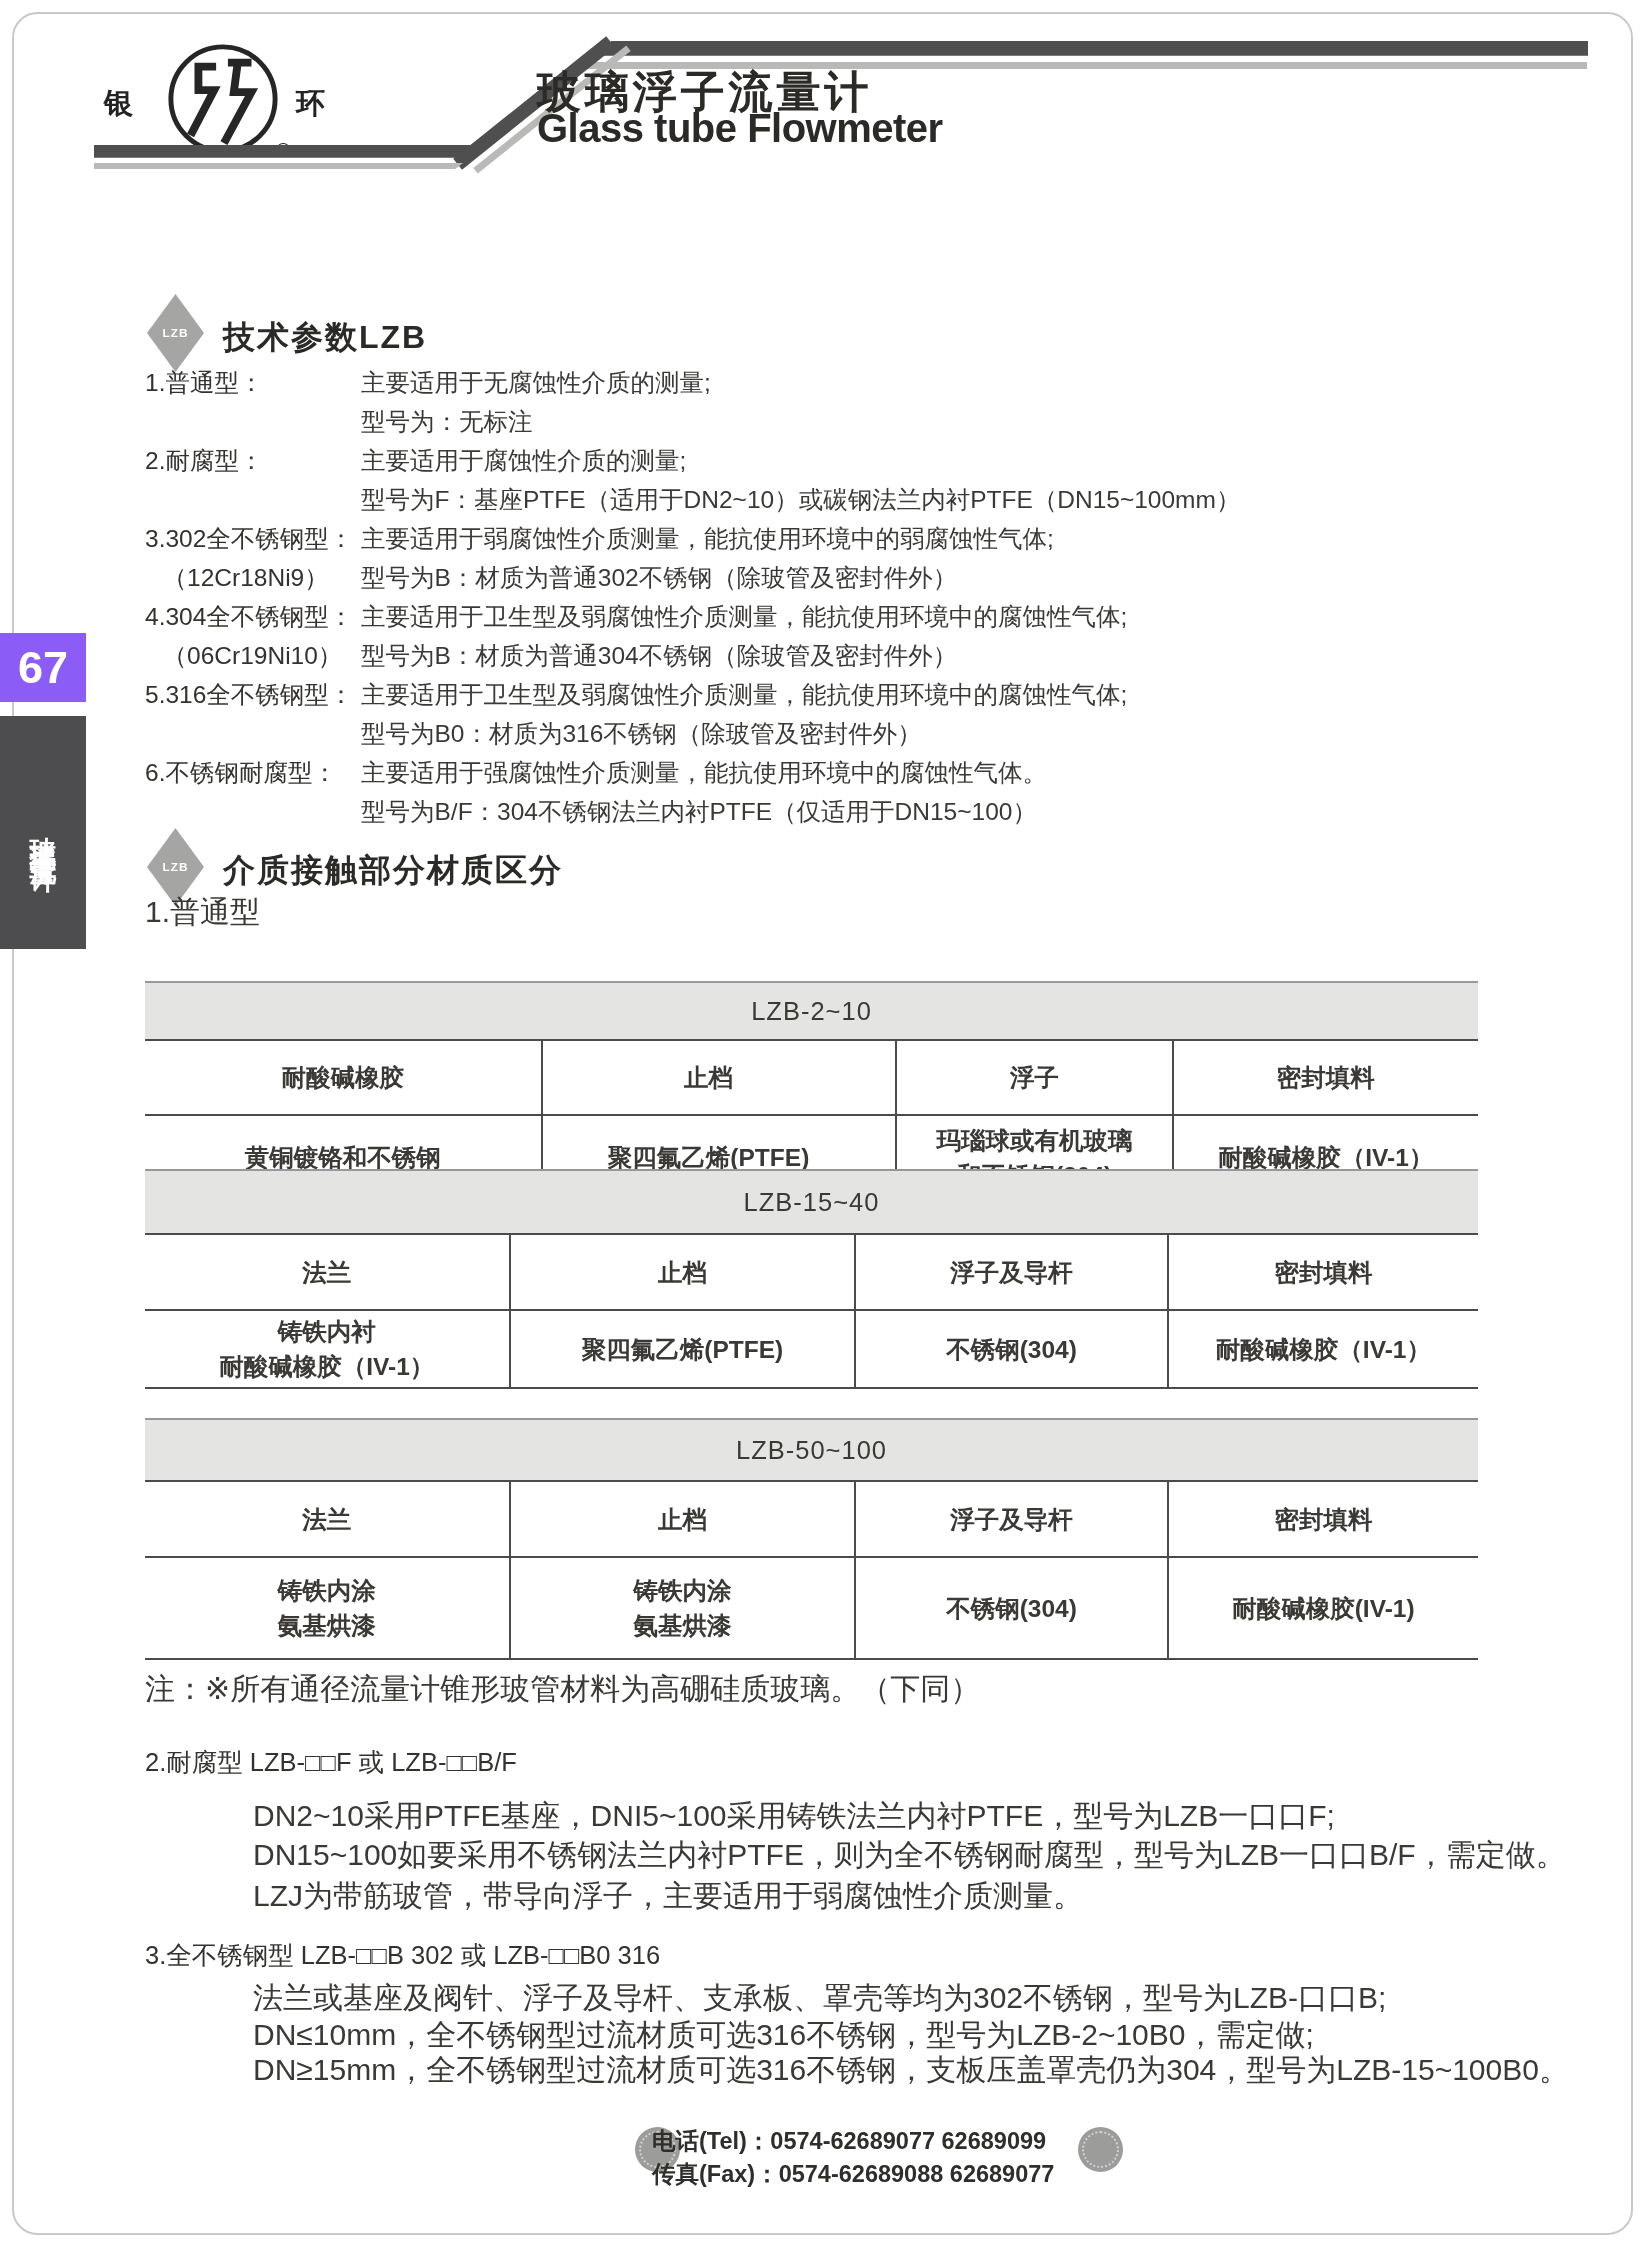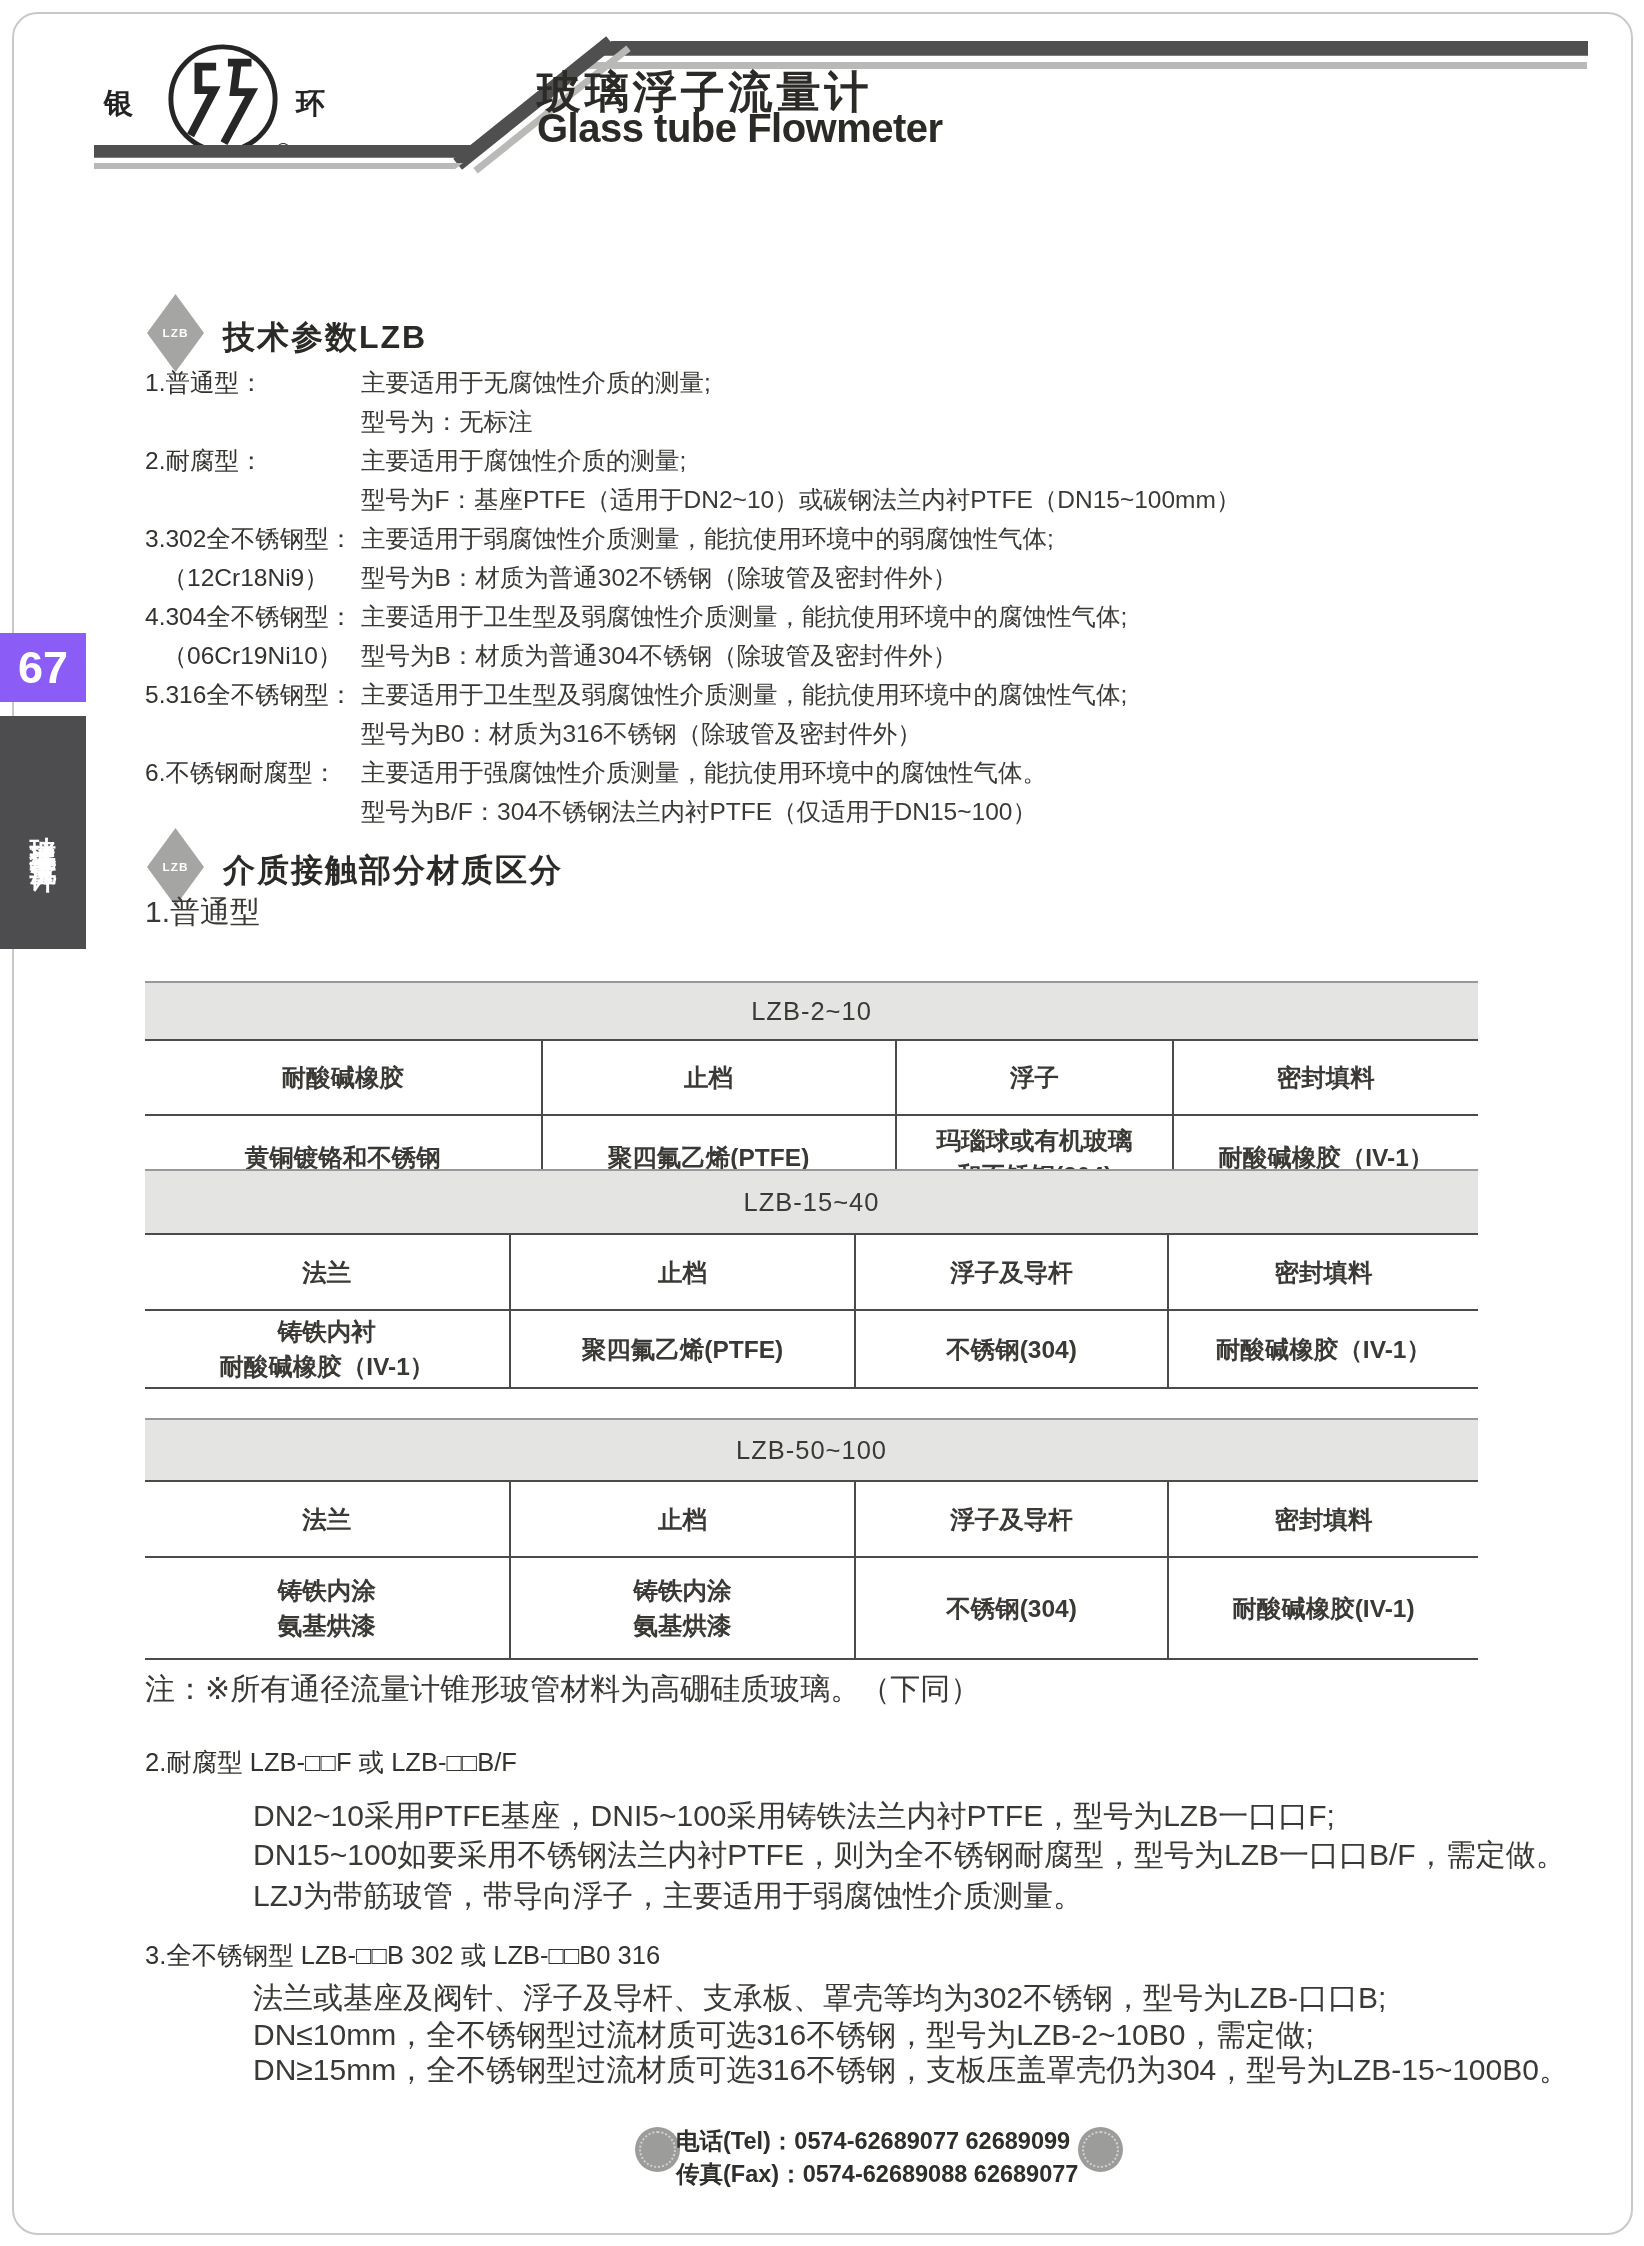--- a/index.html
+++ b/index.html
@@ -59,21 +59,21 @@
   .t1 .tcell:nth-child(1){width:30.3%;} .t1 .tcell:nth-child(2){width:25.4%;}
   .t1 .tcell:nth-child(3){width:21.0%;margin-left:21px;} .t1 .tcell:nth-child(4){width:23.3%;}
   .t2 .tcell:nth-child(1){width:27.4%;} .t2 .tcell:nth-child(2){width:25.9%;}
   .t2 .tcell:nth-child(3){width:23.4%;} .t2 .tcell:nth-child(4){width:23.3%;}
   
   .pline{position:absolute;font-size:30px;color:#3a3935;white-space:nowrap;}
   .ptitle{font-size:25.5px;color:#33322e;}
   
   .fdot{position:absolute;width:45px;height:45px;border-radius:50%;background:#9c9c9a;}
   .fdot::after{content:"";position:absolute;inset:3.9px;border:2px dotted rgba(255,255,255,.55);border-radius:50%;}
-  .ftext{position:absolute;left:676px;font-size:23.5px;font-weight:700;color:#2f2e2a;white-space:nowrap;}
+  .ftext{position:absolute;left:652px;font-size:23.5px;font-weight:700;color:#2f2e2a;white-space:nowrap;}
 </style>
 </head>
 <body>
 
 <div class="frame"></div>
 
 <div class="pagenum">67</div>
 <div class="sidetab">
   <span>玻璃浮子流量计</span>
 </div>

